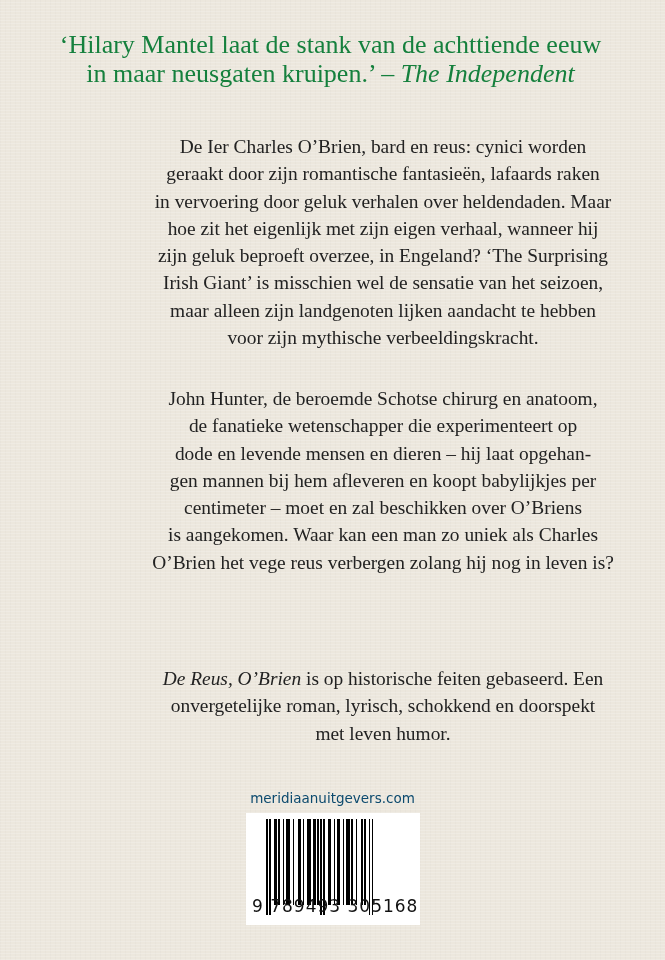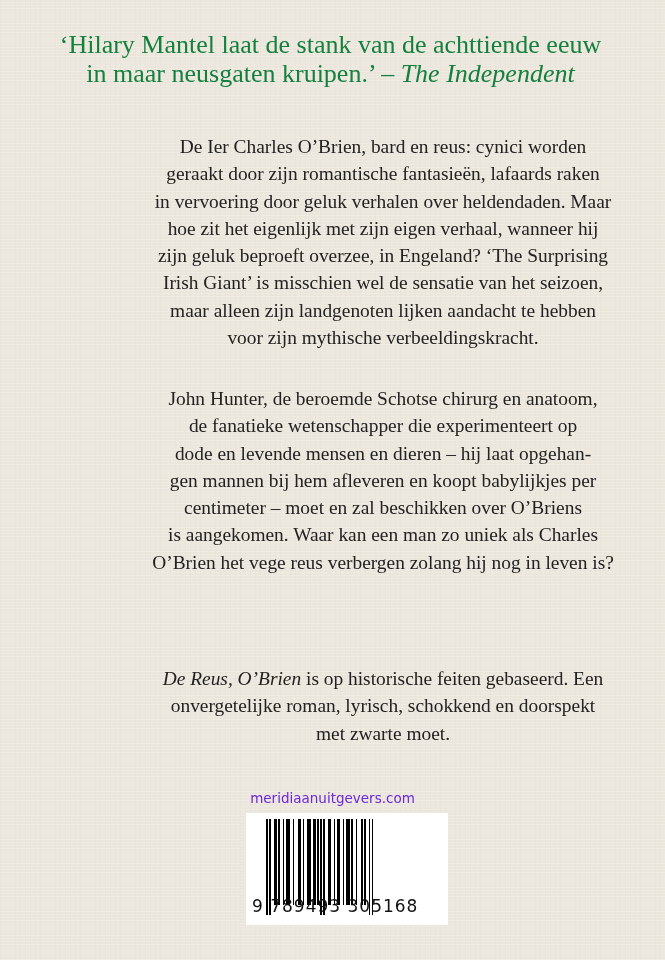--- a/index.html
+++ b/index.html
@@ -20,24 +20,24 @@
     position:absolute; left:148px; width:470px;
     color:#222; font-family:"Liberation Serif", serif; font-size:19.4px; line-height:27.3px;text-align:center;
   }
   .p1 { top:133px; }
   .p2 { top:385px; }
   .p3 { top:626px;margin-top:39px; }
   .body-text .line { white-space:nowrap; display:block; }
   .ital { font-style:italic; }
   .url {
     position:absolute; top:790px; left:0; width:665px; text-align:center;
-    font-family:"DejaVu Sans", sans-serif; font-size:13.5px; color:#6d28d9;
+    font-family:"DejaVu Sans", sans-serif; font-size:13.5px; color:#0c4a6e;
   }
   .barcode {
-    position:absolute; left:246px; top:813px; width:202px; height:112px; background:#fff;
+    position:absolute; left:246px; top:813px; width:174px; height:112px; background:#fff;
   }
   .bars { position:absolute; left:20px; top:6px; height:96px; display:flex; align-items:stretch; }
   .bars span { display:block; height:86px; background:#000; }
   .bars span.g { height:96px; }
   .isbn {
     position:absolute; left:6px; top:83px; font-family:"DejaVu Sans", sans-serif; font-size:17px; color:#111;
     background:transparent; letter-spacing:1px;
   }
 </style>
 </head>
@@ -65,21 +65,21 @@
   <span class="line">dode en levende mensen en dieren – hij laat opgehan-</span>
   <span class="line">gen mannen bij hem afleveren en koopt babylijkjes per</span>
   <span class="line">centimeter – moet en zal beschikken over O’Briens</span>
   <span class="line">is aangekomen. Waar kan een man zo uniek als Charles</span>
   <span class="line">O’Brien het vege reus verbergen zolang hij nog in leven is?</span>
 </div>
 
 <div class="body-text p3">
   <span class="line"><span class="ital">De Reus, O’Brien</span><span> is op historische feiten gebaseerd. Een</span></span>
   <span class="line">onvergetelijke roman, lyrisch, schokkend en doorspekt</span>
-  <span class="line">met zwarte moet.</span>
+  <span class="line">met leven humor.</span>
 </div>
 
 <div class="url">meridiaanuitgevers.com</div>
 
 <div class="barcode">
   <div class="bars">
     <span class="g" style="width:1.5px;margin-right:1.5px"></span>
     <span class="g" style="width:1.5px;margin-right:3px"></span>
     <span style="width:3px;margin-right:1.5px"></span>
     <span style="width:1.5px;margin-right:3px"></span>

